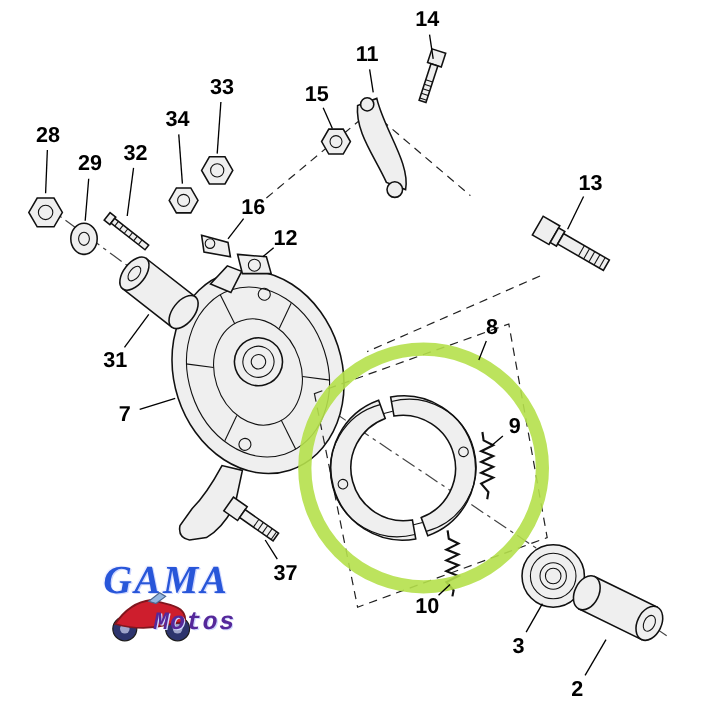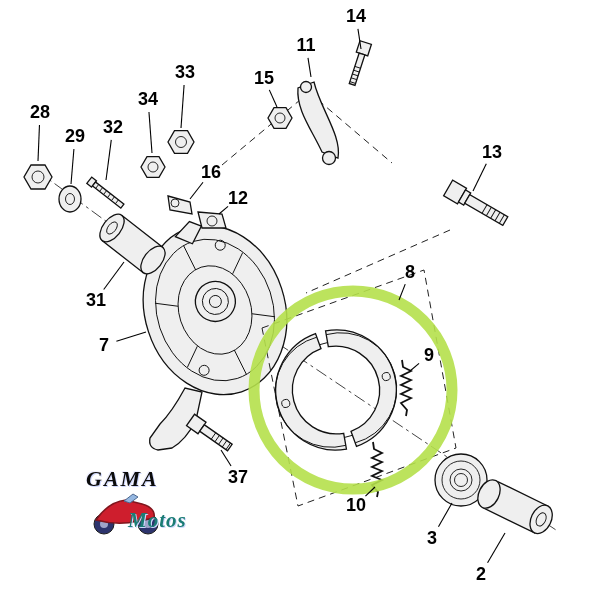--- a/index.html
+++ b/index.html
@@ -15,27 +15,27 @@
   }
   .leader{stroke:#000;stroke-width:1.1;}
   .outline{stroke:#111;stroke-width:1.3;fill:#efefef;}
   .thin{stroke:#111;stroke-width:0.9;fill:none;}
   .dash{stroke:#222;stroke-width:1;fill:none;stroke-dasharray:7 5;}
   .dashdot{stroke:#444;stroke-width:1;fill:none;stroke-dasharray:12 4 3 4;}
   .watermark{position:absolute;left:80px;top:466px;width:130px;height:90px;opacity:.95;}
   .wm-top{
     position:absolute;left:6px;top:0;
     font-family:"Liberation Serif",serif;font-style:italic;font-weight:bold;
-    font-size:22px;letter-spacing:2px;color:#000000;
+    font-size:33px;letter-spacing:2px;color:#1d4ed8;
     text-shadow:1px 1px 0 #cdd6ff,-1px -1px 0 #eef;
   }
   .wm-bottom{
     position:absolute;left:48px;top:42px;
-    font-family:Liberation Serif, serif;font-style:italic;font-weight:bold;
-    font-size:21px;letter-spacing:1px;color:#0f766e;
+    font-family:Liberation Mono, monospace;font-style:italic;font-weight:bold;
+    font-size:21px;letter-spacing:1px;color:#4c1d95;
     text-shadow:1px 1px 0 #cdd6ff;
   }
   .wm-bike{position:absolute;left:6px;top:22px;}
 </style>
 </head>
 <body>
 
 <div id="stage">
 
   <svg id="diagram-svg" width="600" height="604" viewBox="0 0 600 604" xmlns="http://www.w3.org/2000/svg">

